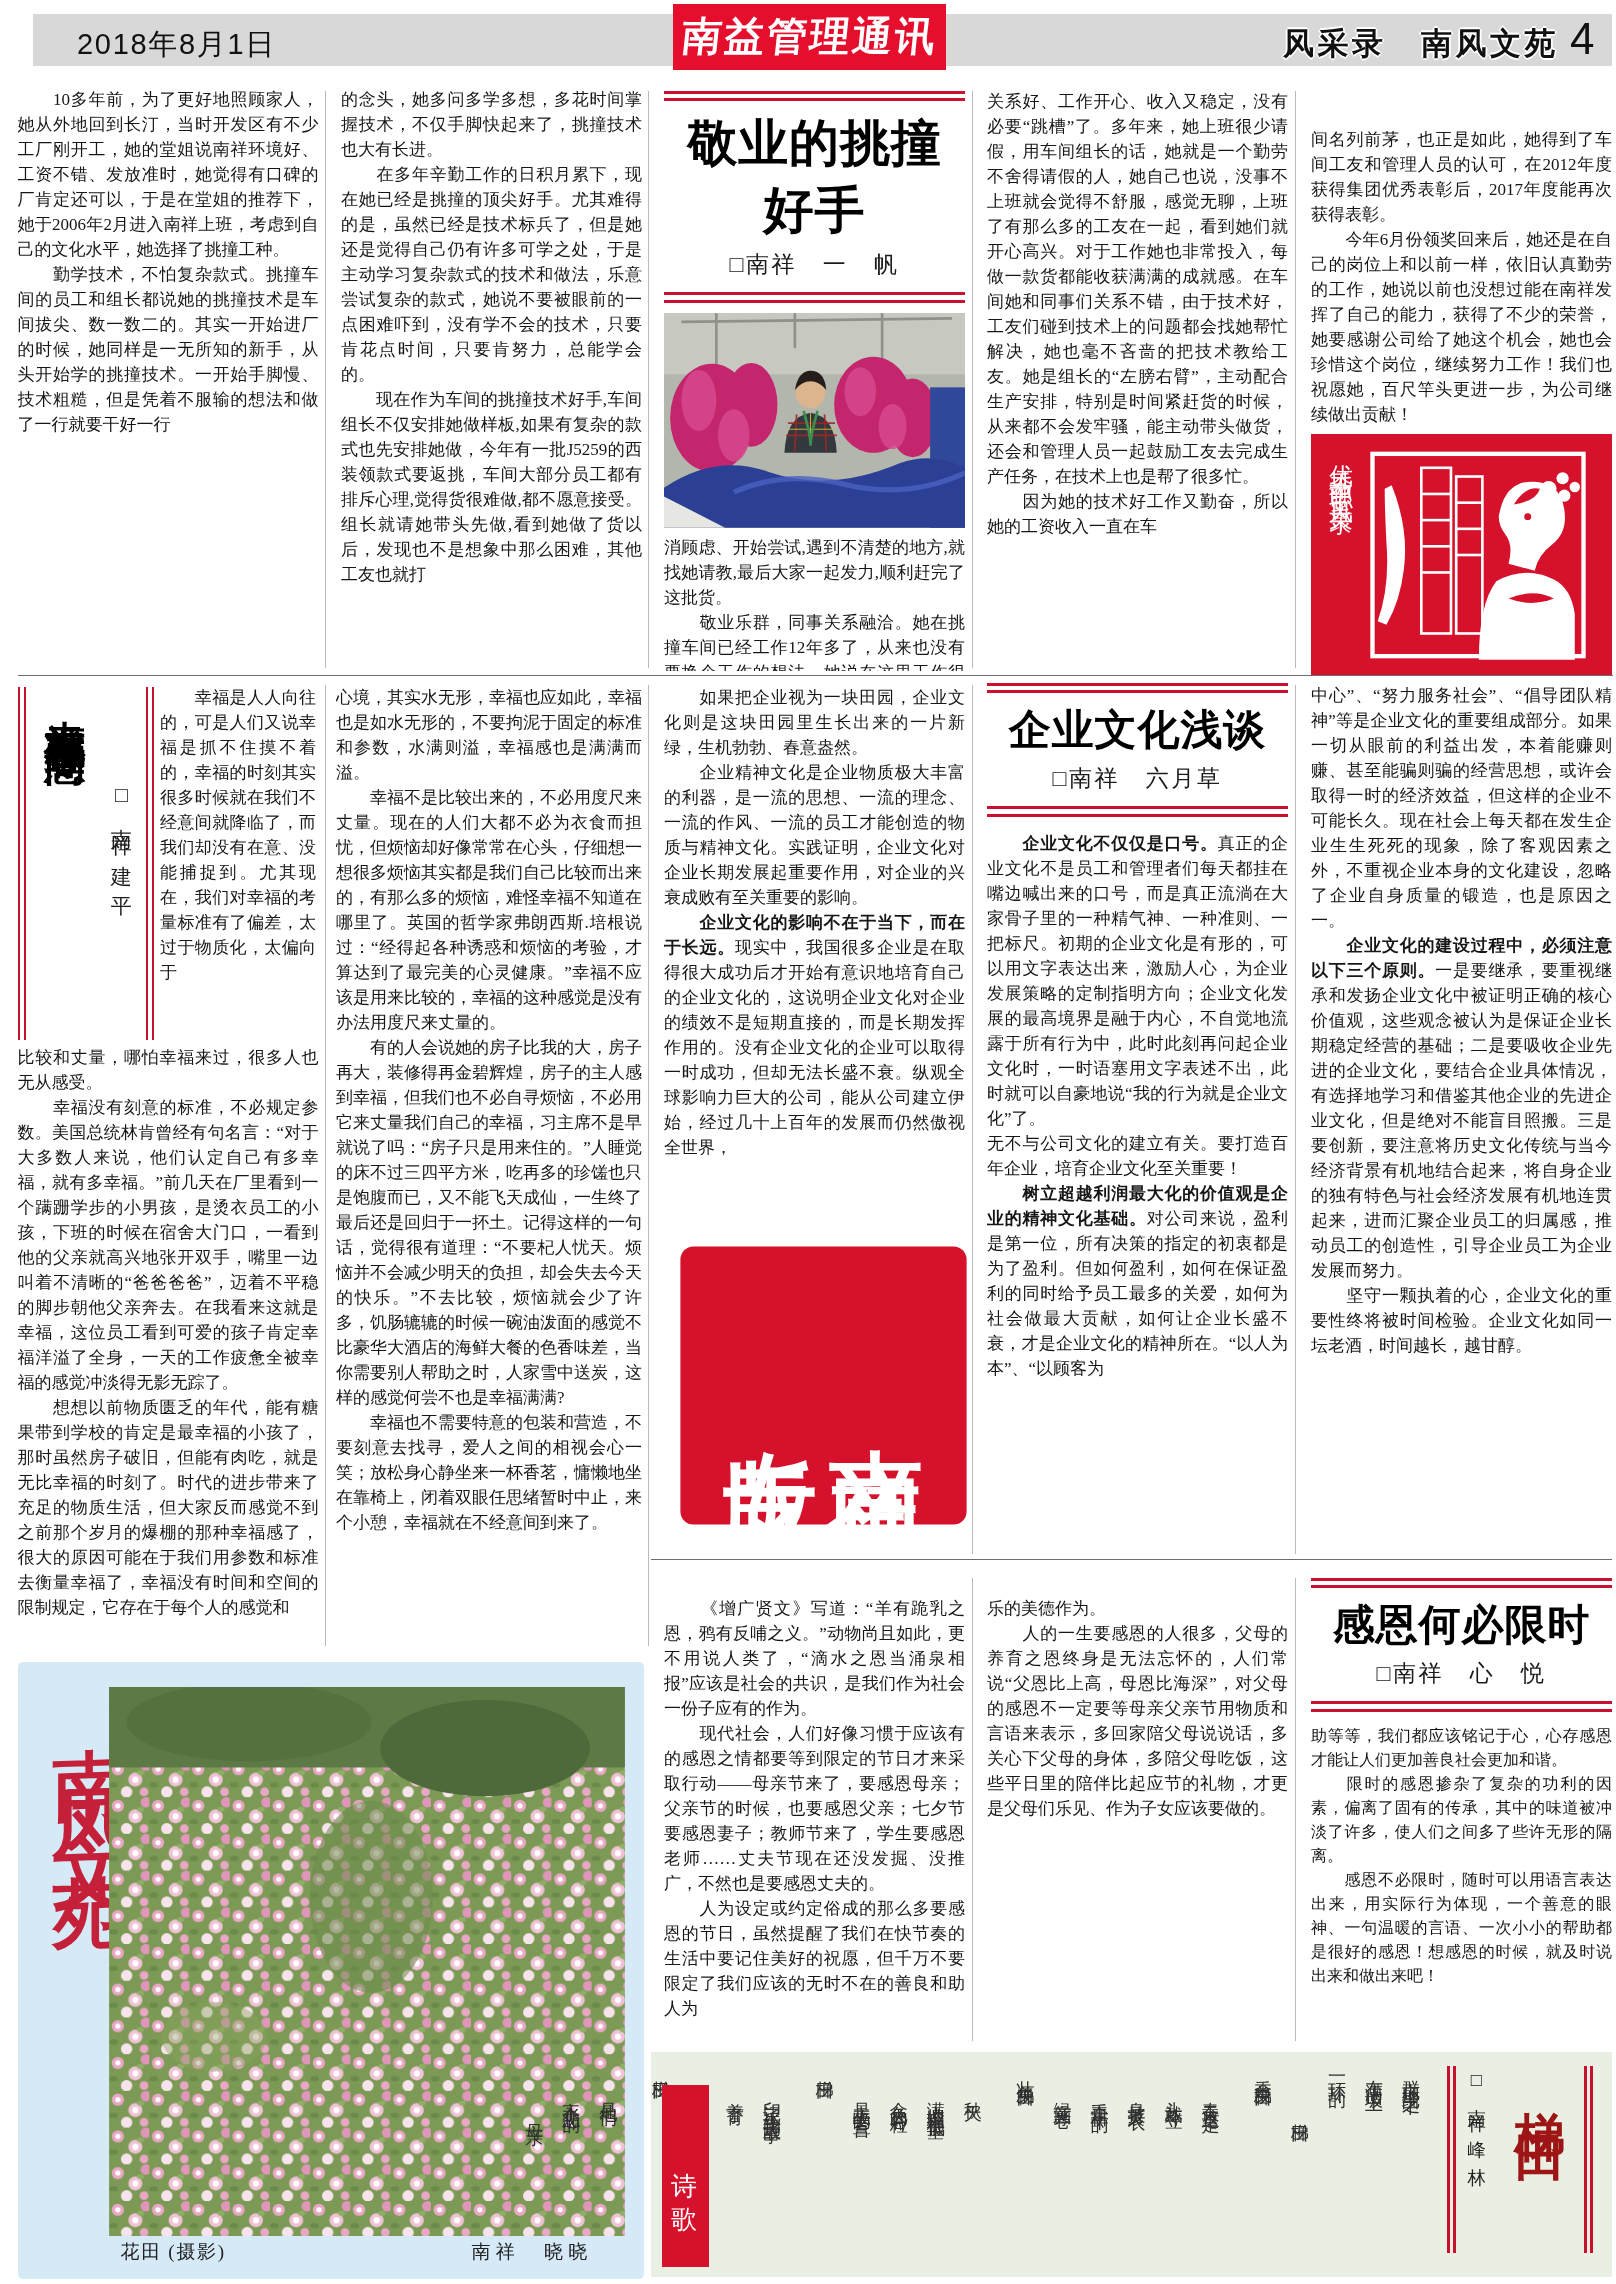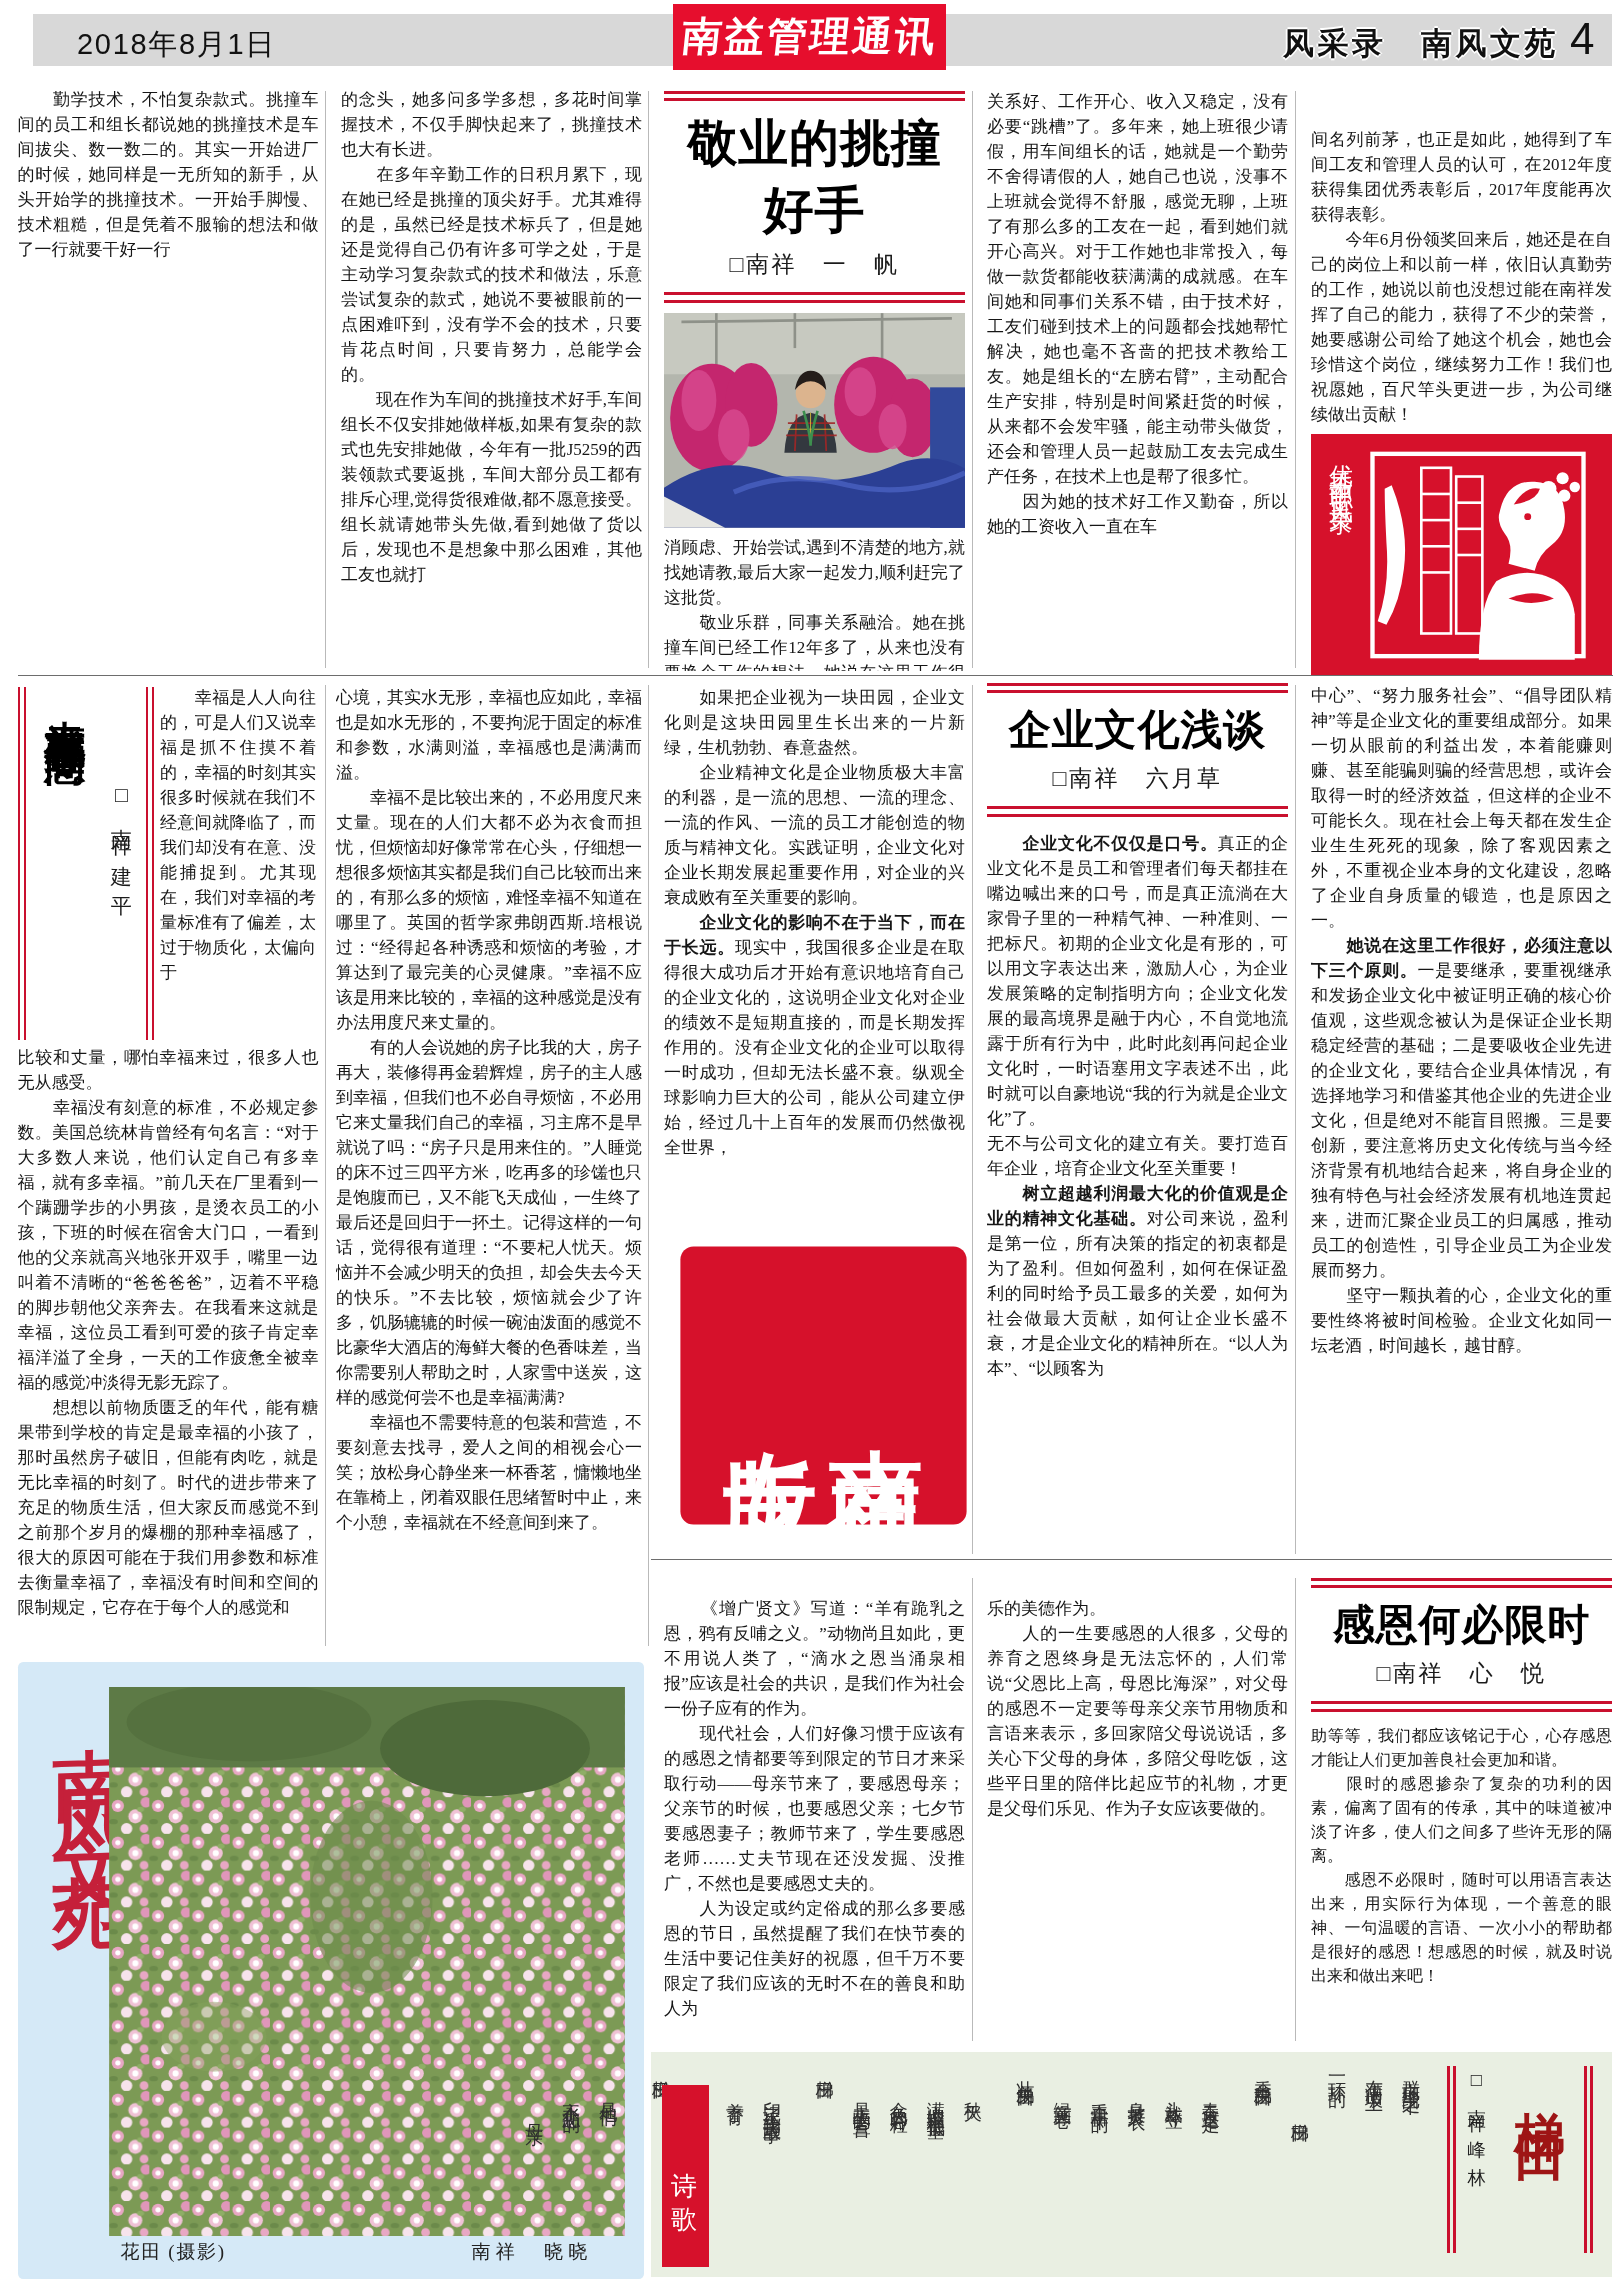--- a/index.html
+++ b/index.html
@@ -69,20 +69,21 @@
 
   <div class="header-bar"></div>
   <div class="hdr-date">2018年8月1日</div>
   <div class="masthead">
     <span>南益管理通讯</span>
   </div>
   <div class="hdr-right">风采录　南风文苑</div>
   <div class="hdr-page">4</div>
 
   <div class="col bt" style="left:17.5px;top:87px;width:301px;height:584px;">
+    <p>　　10多年前，为了更好地照顾家人，她从外地回到长汀，当时开发区有不少工厂刚开工，她的堂姐说南祥环境好、工资不错、发放准时，她觉得有口碑的厂肯定还可以，于是在堂姐的推荐下，她于2006年2月进入南祥上班，考虑到自己的文化水平，她选择了挑撞工种。</p>
     <p>　　勤学技术，不怕复杂款式。挑撞车间的员工和组长都说她的挑撞技术是车间拔尖、数一数二的。其实一开始进厂的时候，她同样是一无所知的新手，从头开始学的挑撞技术。一开始手脚慢、技术粗糙，但是凭着不服输的想法和做了一行就要干好一行</p>
   </div>
   <div class="col bt" style="left:341px;top:87px;width:301px;height:584px;">
     <p>的念头，她多问多学多想，多花时间掌握技术，不仅手脚快起来了，挑撞技术也大有长进。</p>
     <p>　　在多年辛勤工作的日积月累下，现在她已经是挑撞的顶尖好手。尤其难得的是，虽然已经是技术标兵了，但是她还是觉得自己仍有许多可学之处，于是主动学习复杂款式的技术和做法，乐意尝试复杂的款式，她说不要被眼前的一点困难吓到，没有学不会的技术，只要肯花点时间，只要肯努力，总能学会的。</p>
     <p>　　现在作为车间的挑撞技术好手,车间组长不仅安排她做样板,如果有复杂的款式也先安排她做，今年有一批J5259的西装领款式要返挑，车间大部分员工都有排斥心理,觉得货很难做,都不愿意接受。组长就请她带头先做,看到她做了货以后，发现也不是想象中那么困难，其他工友也就打</p>
   </div>
 
   <div class="col" style="left:664px;top:91px;width:301px;height:580px;">
     <div class="rrule"></div>
@@ -223,21 +224,21 @@
     <div class="a-byline">□南祥　六月草</div>
     <div class="rrule" style="margin-bottom:14px;"></div>
     <div class="bt">
       <p><b class="lead">　　企业文化不仅仅是口号。</b><span>真正的企业文化不是员工和管理者们每天都挂在嘴边喊出来的口号，而是真正流淌在大家骨子里的一种精气神、一种准则、一把标尺。初期的企业文化是有形的，可以用文字表达出来，激励人心，为企业发展策略的定制指明方向；企业文化发展的最高境界是融于内心，不自觉地流露于所有行为中，此时此刻再问起企业文化时，一时语塞用文字表述不出，此时就可以自豪地说“我的行为就是企业文化”了。</span></p>
       <p>无不与公司文化的建立有关。要打造百年企业，培育企业文化至关重要！</p>
       <p><b class="lead">　　树立超越利润最大化的价值观是企业的精神文化基础。</b><span>对公司来说，盈利是第一位，所有决策的指定的初衷都是为了盈利。但如何盈利，如何在保证盈利的同时给予员工最多的关爱，如何为社会做最大贡献，如何让企业长盛不衰，才是企业文化的精神所在。“以人为本”、“以顾客为</span></p>
     </div>
   </div>
   <div class="col bt" style="left:1311px;top:683px;width:301px;height:870px;">
     <p>中心”、“努力服务社会”、“倡导团队精神”等是企业文化的重要组成部分。如果一切从眼前的利益出发，本着能赚则赚、甚至能骗则骗的经营思想，或许会取得一时的经济效益，但这样的企业不可能长久。现在社会上每天都在发生企业生生死死的现象，除了客观因素之外，不重视企业本身的文化建设，忽略了企业自身质量的锻造，也是原因之一。</p>
-    <p><b class="lead">　　她说在这里工作很好，必须注意以下三个原则。</b><span>一是要继承，要重视继承和发扬企业文化中被证明正确的核心价值观，这些观念被认为是保证企业长期稳定经营的基础；二是要吸收企业先进的企业文化，要结合企业具体情况，有选择地学习和借鉴其他企业的先进企业文化，但是绝对不能盲目照搬。三是要创新，要注意将历史文化传统与当今经济背景有机地结合起来，将自身企业的独有特色与社会经济发展有机地连贯起来，进而汇聚企业员工的归属感，推动员工的创造性，引导企业员工为企业发展而努力。</span></p>
+    <p><b class="lead">　　企业文化的建设过程中，必须注意以下三个原则。</b><span>一是要继承，要重视继承和发扬企业文化中被证明正确的核心价值观，这些观念被认为是保证企业长期稳定经营的基础；二是要吸收企业先进的企业文化，要结合企业具体情况，有选择地学习和借鉴其他企业的先进企业文化，但是绝对不能盲目照搬。三是要创新，要注意将历史文化传统与当今经济背景有机地结合起来，将自身企业的独有特色与社会经济发展有机地连贯起来，进而汇聚企业员工的归属感，推动员工的创造性，引导企业员工为企业发展而努力。</span></p>
     <p>　　坚守一颗执着的心，企业文化的重要性终将被时间检验。企业文化如同一坛老酒，时间越长，越甘醇。</p>
   </div>
 
   <div class="hsep" style="left:651px;top:1559px;width:961px;"></div>
   <div class="vsep" style="left:325px;top:685px;height:961px;"></div>
   <div class="vsep" style="left:648px;top:685px;height:961px;"></div>
   <div class="vsep" style="left:972px;top:685px;height:869px;"></div>
   <div class="vsep" style="left:1295px;top:685px;height:869px;"></div>
 
   <div class="col bt" style="left:664px;top:1596px;width:301px;height:446px;">

